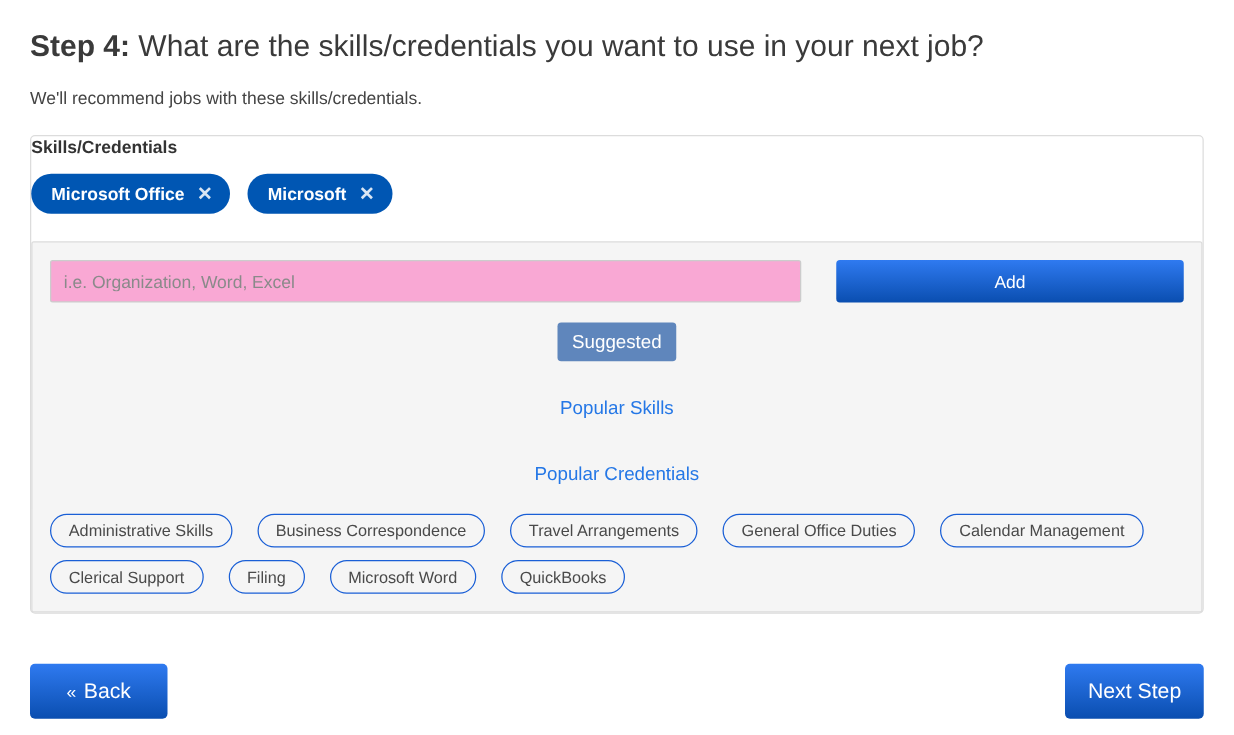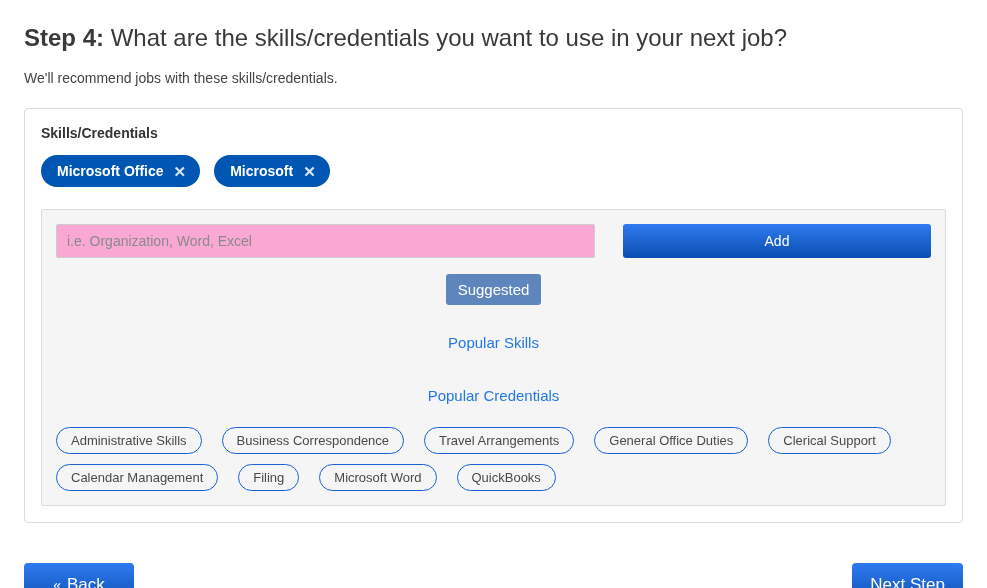--- a/index.html
+++ b/index.html
@@ -24,21 +24,20 @@
       font-weight: 700;
     }
     .subtitle {
       font-size: 14px;
       color: #444;
       margin-bottom: 22px;
     }
     .card {
       border: 1px solid #dcdcdc;
       border-radius: 4px;
-      padding: 16px;
       background: #ffffff;
     }
     .card-title {
       font-size: 14px;
       font-weight: 700;
       color: #333;
       margin-bottom: 14px;
     }
     .selected-tags {
       display: flex;
@@ -82,21 +81,21 @@
       background: #f9a8d4;
       border-radius: 2px;
       padding: 0 10px;
       font-size: 14px;
       color: #555;
     }
     .text-input::placeholder {
       color: #8a8a8a;
     }
     .add-button {
-      width: 308px;
+      width: 278px;
       height: 34px;
       border: none;
       border-radius: 3px;
       color: #fff;
       font-size: 14px;
       cursor: pointer;
       background: linear-gradient(to bottom, #2f7af0, #0a4eb0);
     }
     .tabs {
       display: flex;
@@ -192,22 +191,22 @@
       <span class="tab active">Suggested</span>
       <span class="tab">Popular Skills</span>
       <span class="tab">Popular Credentials</span>
     </div>
 
     <div class="suggestions">
       <span class="chip">Administrative Skills</span>
       <span class="chip">Business Correspondence</span>
       <span class="chip">Travel Arrangements</span>
       <span class="chip">General Office Duties</span>
+      <span class="chip">Calendar Management</span>
       <span class="chip">Clerical Support</span>
-      <span class="chip">Calendar Management</span>
       <span class="chip">Filing</span>
       <span class="chip">Microsoft Word</span>
       <span class="chip">QuickBooks</span>
     </div>
   </div>
 </div>
 
 <div class="nav-buttons">
   <button class="btn">
     <span class="chev">«</span>

